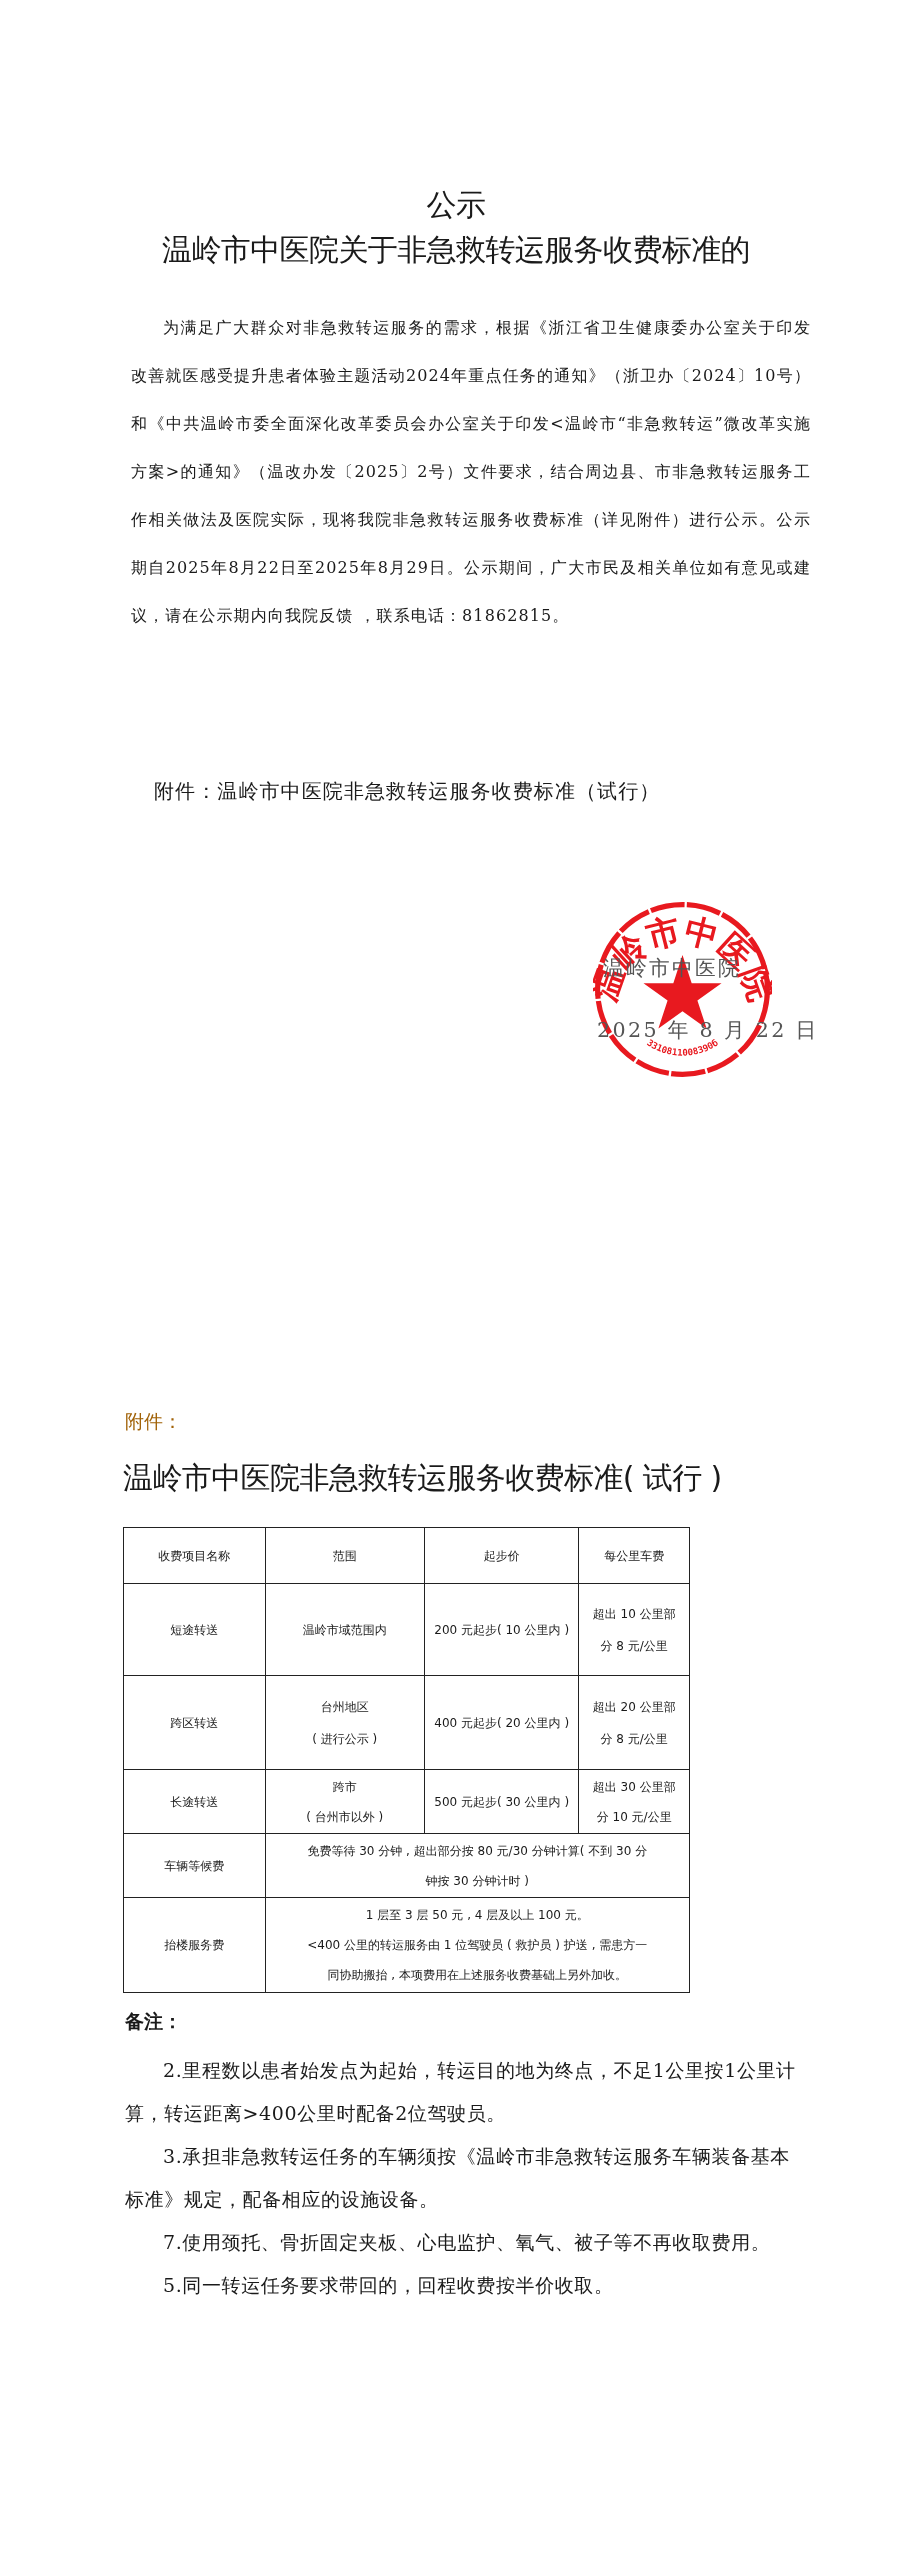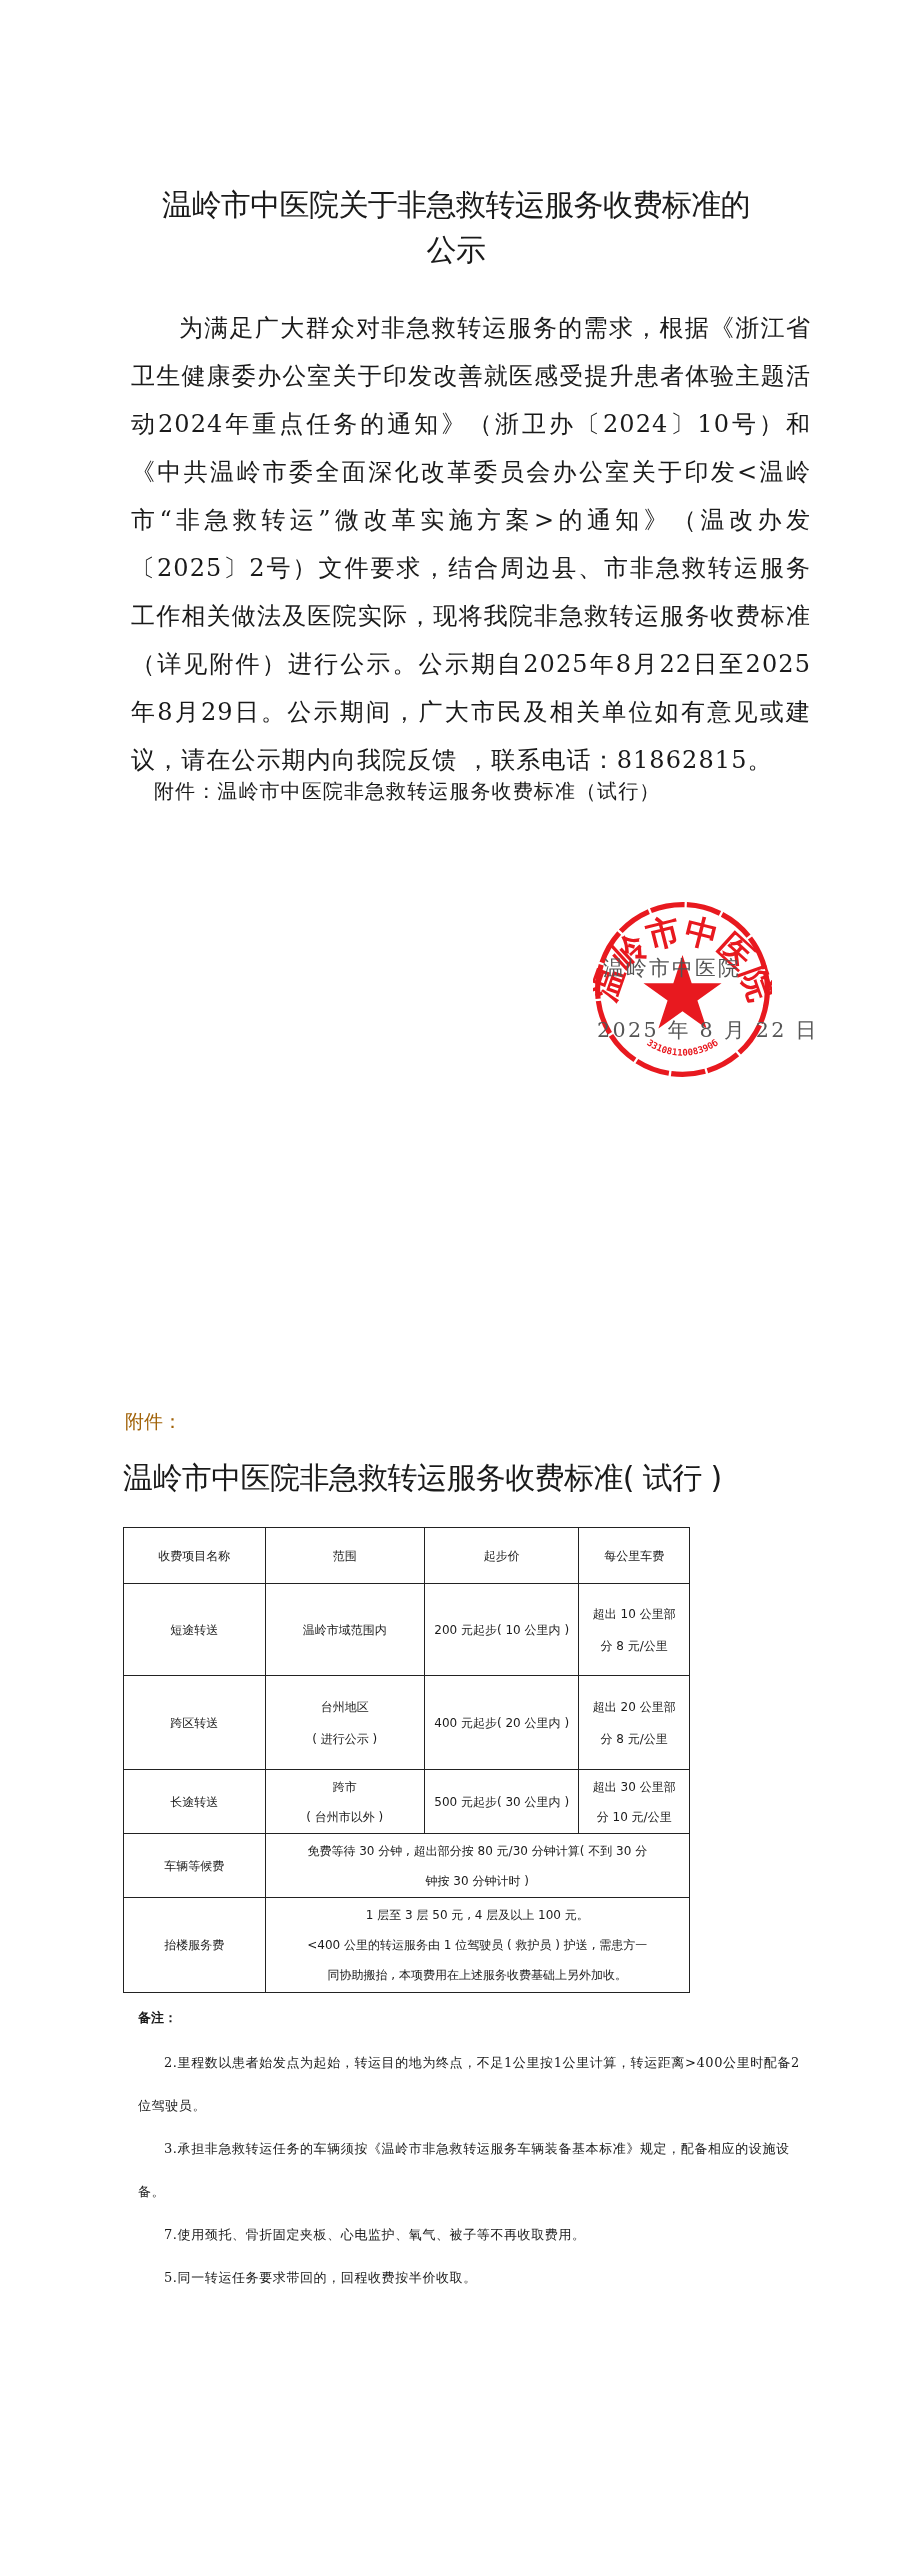--- a/index.html
+++ b/index.html
@@ -6,21 +6,21 @@
   body { width: 911px; height: 2576px; position: relative; overflow: hidden; color: #1a1a1a; }
   .serif { font-family: "DejaVu Serif", "Liberation Serif", serif; }
   .sans { font-family: "DejaVu Sans", "Liberation Sans", sans-serif; }
 
   .title {
     position: absolute; left: 115px; width: 682px; top: 162px;
     text-align: center; font-size: 30px; line-height: 45px; font-weight: normal; letter-spacing: -0.6px;
   }
   .body-para {
     position: absolute; left: 131px; width: 680px; top: 304px;
-    font-size: 24px; line-height: 48px; text-align: justify; letter-spacing: 1.1px;
+    font-size: 16px; line-height: 48px; text-align: justify; letter-spacing: 1.1px;
   }
   .body-para p { margin: 0; text-indent: 2em; }
   .attach-line { position: absolute; left: 154px; top: 778px; font-size: 20px; letter-spacing: 1.1px; text-align: center; }
 
   .seal {
     position: absolute; left: 593px; top: 900px; width: 179px; height: 179px;
   }
   .seal-overlay-text {
     position: absolute; font-size: 20.7px; color: #555555; letter-spacing: 2.3px;
   }
@@ -35,30 +35,30 @@
   table.fees {
     position: absolute; left: 123px; top: 1527px; width: 567px;
     border-collapse: collapse; font-size: 12px;
   }
   table.fees td, table.fees th {
     border: 1.1px solid #222; text-align: center; vertical-align: middle; font-weight: normal; padding: 0 3.4px; line-height: 32px;
   }
   .c1 { width: 141px; } .c2 { width: 160px; } .c3 { width: 154px; } .c4 { width: 108px; }
   td.left { text-align: left; padding-left: 9.2px; line-height: 32px; }
 
-  .notes { position: absolute; left: 125px; top: 2009px; width: 674px; font-size: 13px; margin-left: 13px; }
+  .notes { position: absolute; left: 125px; top: 2009px; width: 674px; font-size: 19px; }
   .notes-head { font-weight: bold; margin: 0 0 14.3px 0; }
   .notes p { margin: 0; line-height: 43px; text-indent: 2em; letter-spacing: 0.6px; }
 </style>
 </head>
 <body>
 
 <h1 class="title sans">
+  <div>公示</div>
   <div>温岭市中医院关于非急救转运服务收费标准的</div>
-  <div>公示</div>
 </h1>
 
 <div class="body-para serif">
   <p>为满足广大群众对非急救转运服务的需求，根据《浙江省卫生健康委办公室关于印发改善就医感受提升患者体验主题活动2024年重点任务的通知》（浙卫办〔2024〕10号）和《中共温岭市委全面深化改革委员会办公室关于印发&lt;温岭市“非急救转运”微改革实施方案&gt;的通知》（温改办发〔2025〕2号）文件要求，结合周边县、市非急救转运服务工作相关做法及医院实际，现将我院非急救转运服务收费标准（详见附件）进行公示。公示期自2025年8月22日至2025年8月29日。公示期间，广大市民及相关单位如有意见或建议，请在公示期内向我院反馈 ，联系电话：81862815。</p>
 </div>
 <div class="attach-line serif">附件：温岭市中医院非急救转运服务收费标准（试行）</div>
 
 <div class="seal">
   <svg width="179" height="179" viewBox="0 0 312 312">
     <circle cx="156" cy="156" r="148" fill="none" stroke="#e8191f" stroke-width="9" stroke-dasharray="60 4"></circle>

